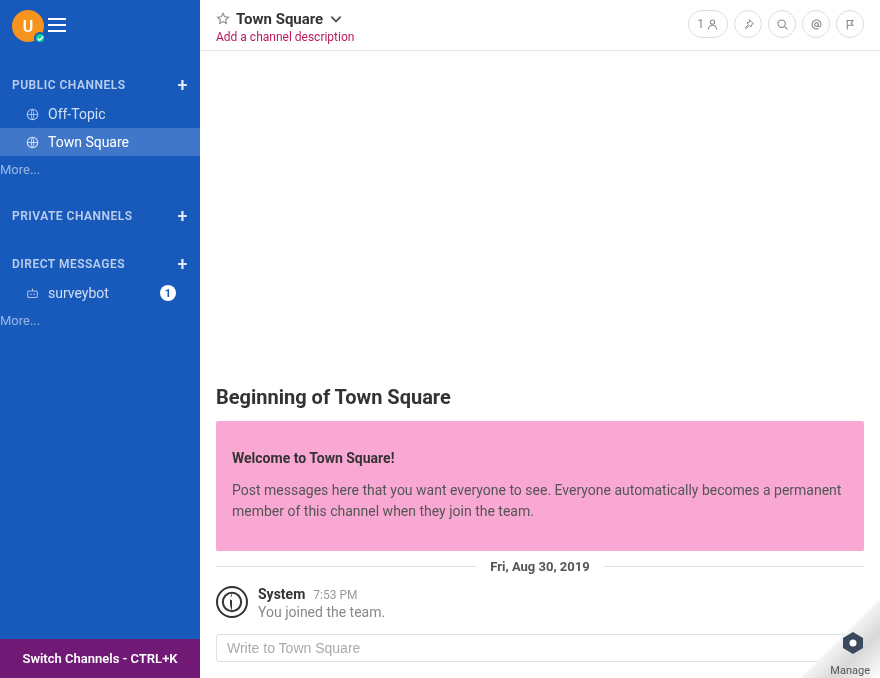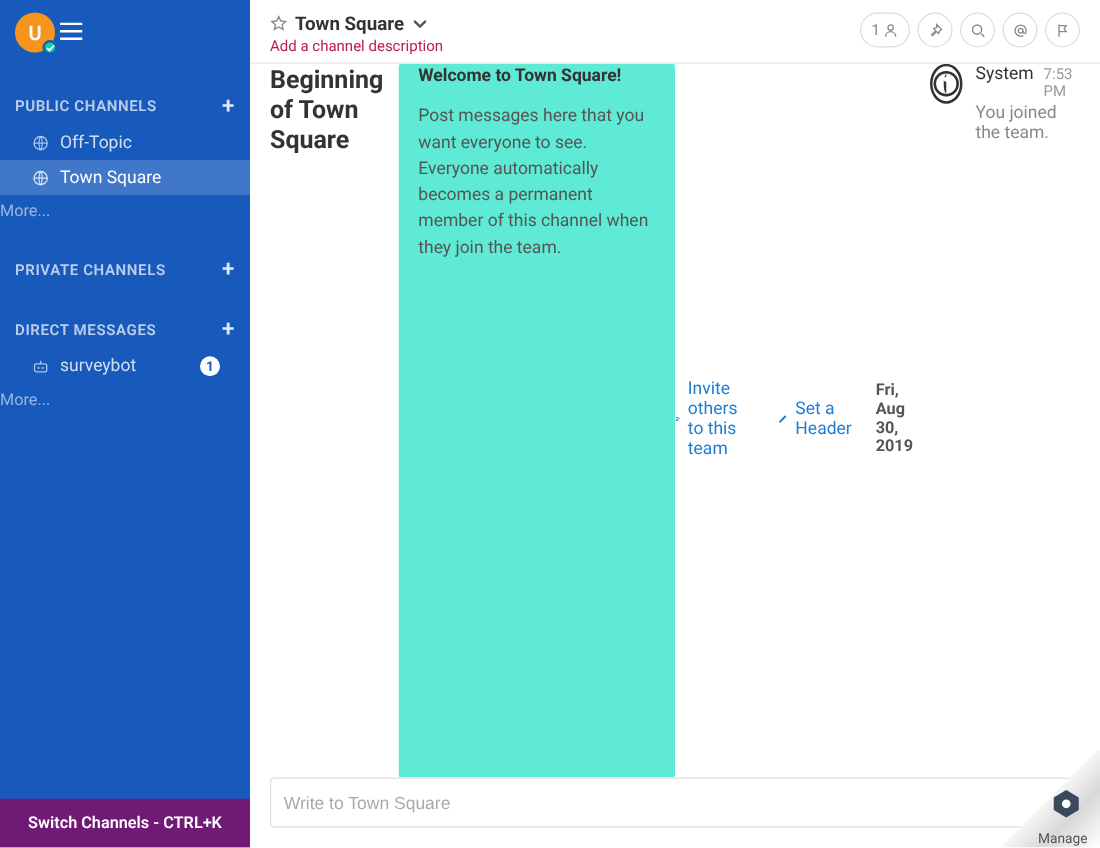--- a/index.html
+++ b/index.html
@@ -26,41 +26,41 @@
 .side-footer { margin-top: auto; background: #701a75; padding: 12px; text-align: center; font-size: 13px; font-weight: 600; cursor: pointer; }
 .main { flex: 1; display: flex; flex-direction: column; background: #fff; position: relative; }
 .top-bar { display: flex; align-items: flex-start; padding: 10px 16px 6px 16px; border-bottom: 1px solid #e6e6e6; }
 .ch-title-row { display: flex; align-items: center; gap: 6px; font-size: 15px; font-weight: 700; color: #333; cursor: pointer; }
 .ch-title-row svg { width: 14px; height: 14px; }
 .ch-desc { font-size: 12px; color: #be185d; margin-top: 2px; cursor: pointer; }
 .top-actions { margin-left: auto; display: flex; gap: 6px; }
 .circ-btn { width: 28px; height: 28px; border: 1px solid #ddd; border-radius: 50%; display: flex; align-items: center; justify-content: center; color: #888; cursor: pointer; font-size: 12px; }
 .circ-btn.members { width: auto; padding: 0 8px; border-radius: 14px; gap: 2px; }
 .circ-btn svg { width: 13px; height: 13px; }
-.content { flex: 1; overflow: auto; padding: 0 16px; display: flex; flex-direction: row; }
+.content { flex: 1; overflow: auto; padding: 0 16px; display: flex; flex-direction: column; }
 .spacer { flex: 1; min-height: 260px; }
 .beginning { font-size: 20px; font-weight: 700; color: #333; margin-bottom: 12px; }
-.welcome-box { background: #5eead4; padding: 2px 16px; border-radius: 2px; margin-left: 12px; }
+.welcome-box { background: #f9a8d4; padding: 29px 16px; border-radius: 2px; }
 .welcome-title { font-weight: 700; font-size: 14px; color: #333; margin-bottom: 14px; }
 .welcome-text { font-size: 14px; color: #555; line-height: 1.5; }
 .action-links { display: flex; gap: 22px; margin: 14px 0 18px 0; }
 .action-link { color: #1c7cd6; font-size: 14px; cursor: pointer; display: flex; align-items: center; gap: 6px; }
 .action-link svg { width: 14px; height: 14px; }
 .date-divider { display: flex; align-items: center; margin: 8px 0 12px 0; }
 .date-divider::before, .date-divider::after { content: ""; flex: 1; height: 1px; background: #e0e0e0; }
 .date-divider span { padding: 0 14px; font-size: 13px; font-weight: 700; color: #555; }
 .post { display: flex; gap: 10px; margin-bottom: 14px; }
 .post-avatar { width: 32px; height: 32px; border-radius: 50%; border: 2px solid #333; display: flex; align-items: center; justify-content: center; color: #333; }
 .post-avatar svg { width: 22px; height: 22px; }
 .post-body { font-size: 14px; }
 .post-header { display: flex; align-items: baseline; gap: 8px; }
-.post-user { font-weight: 400; color: #333; }
+.post-user { font-weight: 700; color: #333; }
 .post-time { font-size: 12px; color: #999; }
 .post-msg { color: #888; margin-top: 2px; }
-.compose { border: 1px solid #e0e0e0; border-radius: 3px; margin: 0 16px 16px 16px; display: flex; align-items: center; padding: 0 10px; height: 40px; }
+.compose { border: 1px solid #e0e0e0; border-radius: 3px; margin: 0 16px 16px 16px; display: flex; align-items: center; padding: 0 10px; height: 28px; }
 .compose input { flex: 1; border: none; outline: none; font-size: 14px; color: #555; }
 .compose input::placeholder { color: #aaa; }
 .manage-badge { position: absolute; right: 0; bottom: 0; text-align: center; cursor: pointer; }
 .manage-badge .curl { width: 78px; height: 78px; background: linear-gradient(135deg, transparent 48%, #f4f4f4 50%, #d8d8d8 70%, #fff 100%); border-top-left-radius: 80px 40px; position: relative; }
 .hex { width: 26px; height: 26px; position: absolute; right: 14px; bottom: 22px; }
 .manage-label { font-size: 11px; color: #555; position: absolute; right: 10px; bottom: 1px; }
 </style>
 </head>
 <body>
 
@@ -178,36 +178,20 @@
     </div>
   </div>
 
   <div class="content">
     <div class="spacer"></div>
     <div class="beginning">Beginning of Town Square</div>
     <div class="welcome-box">
       <div class="welcome-title">Welcome to Town Square!</div>
       <div class="welcome-text">Post messages here that you want everyone to see. Everyone automatically becomes a permanent member of this channel when they join the team.</div>
     </div>
-    <div class="action-links">
-      <div class="action-link">
-        <svg viewBox="0 0 16 16">
-            <circle cx="6" cy="5" r="2.4" fill="currentColor"></circle>
-            <path d="M1.5 14c0-2.6 2-4.6 4.5-4.6s4.5 2 4.5 4.6" fill="currentColor"></path>
-            <path d="M12 5v4M10 7h4" stroke="currentColor" stroke-width="1.6"></path>
-          </svg>
-        <span>Invite others to this team</span>
-      </div>
-      <div class="action-link">
-        <svg viewBox="0 0 16 16">
-            <path d="M2 14l1-3 8-8 2 2-8 8-3 1z" fill="currentColor"></path>
-          </svg>
-        <span>Set a Header</span>
-      </div>
-    </div>
     <div class="date-divider">
       <span>Fri, Aug 30, 2019</span>
     </div>
     <div class="post">
       <div class="post-avatar">
         <svg viewBox="0 0 24 24">
             <circle cx="12" cy="12" r="10" fill="none" stroke="currentColor" stroke-width="2.2"></circle>
             <path d="M12 3c-3 3-3 15 0 18" fill="currentColor"></path>
             <circle cx="12" cy="8" r="2.2" fill="#fff"></circle>
           </svg>

